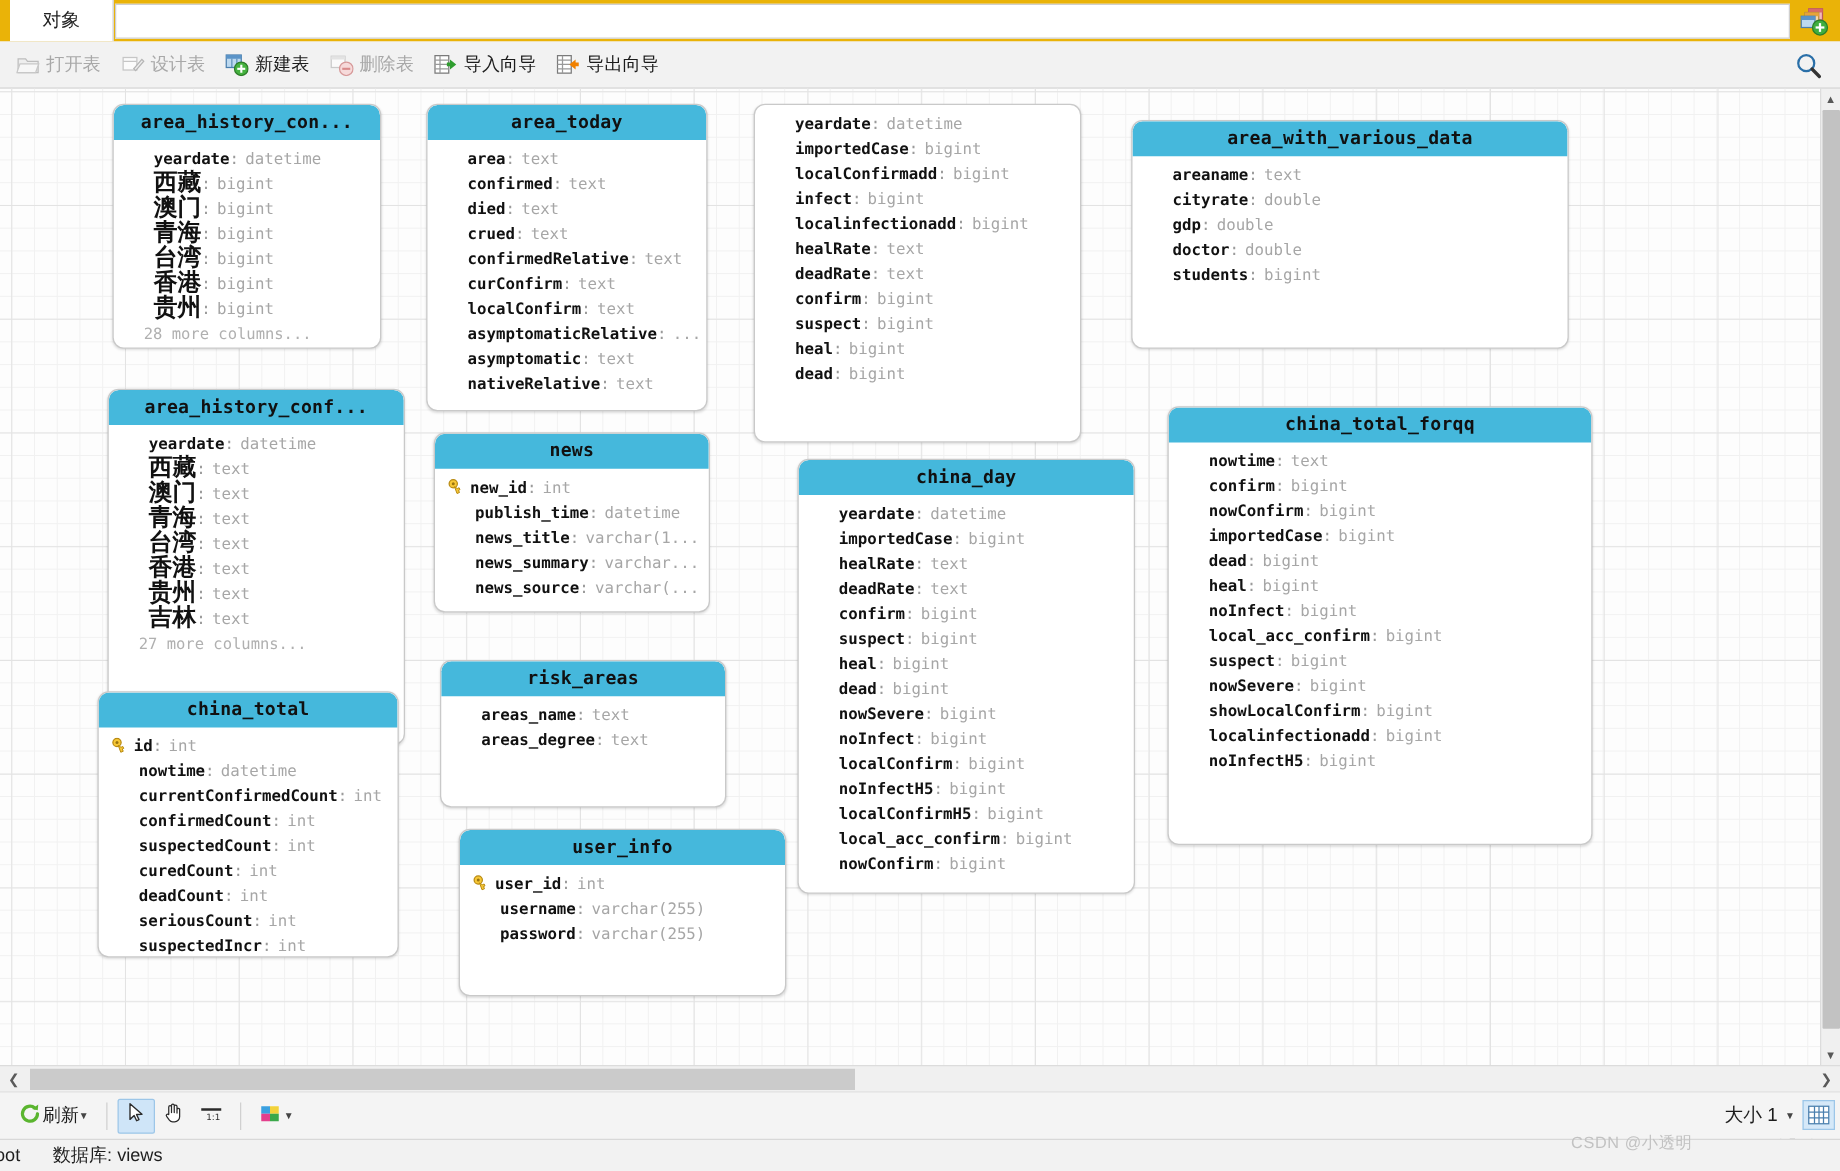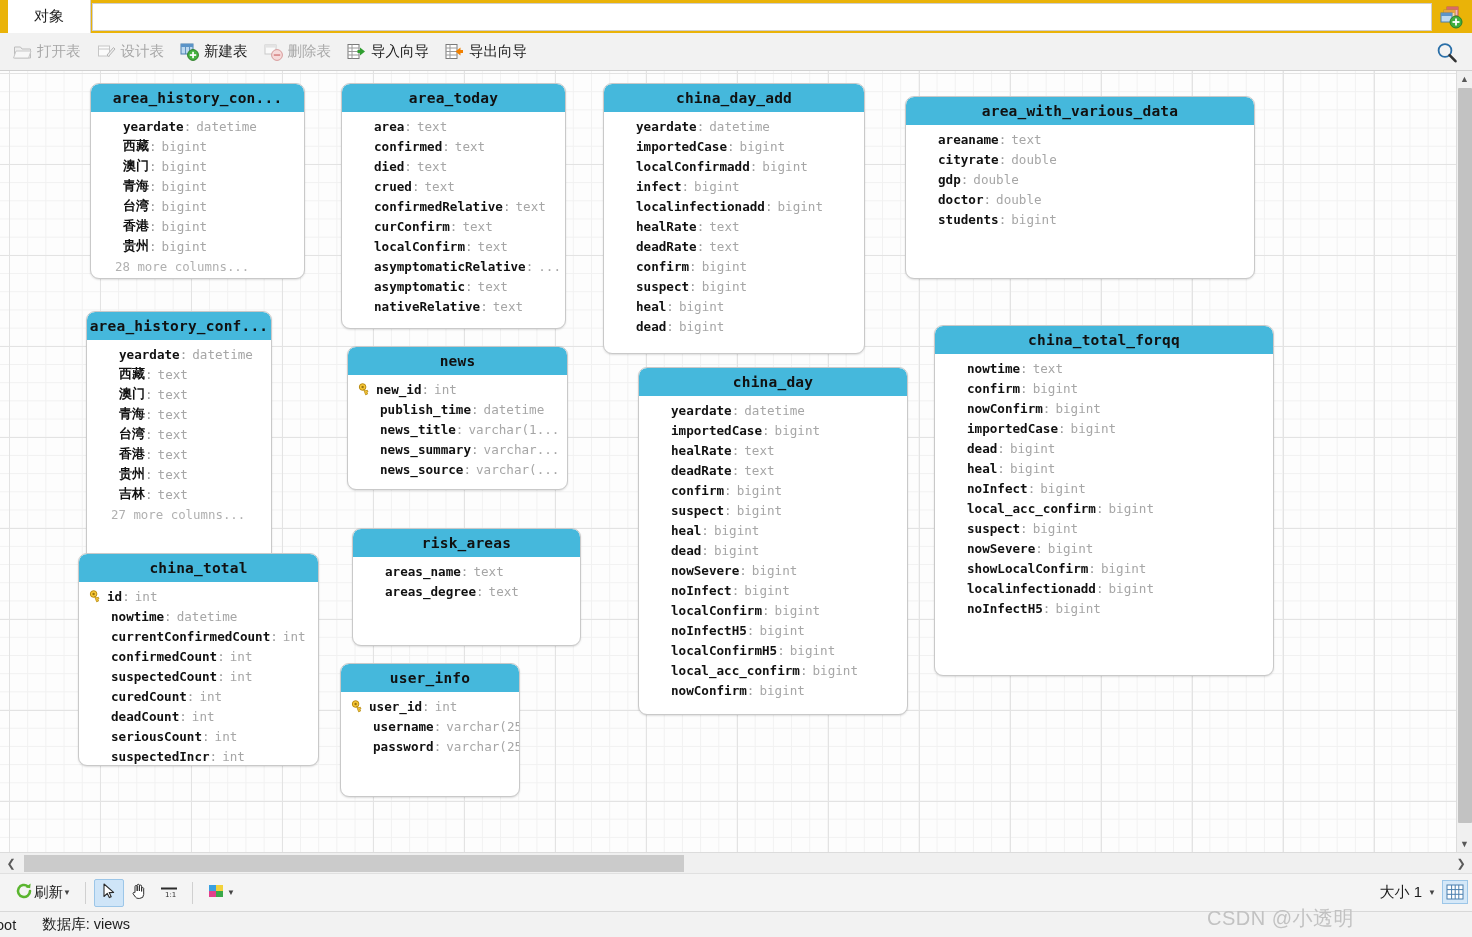--- a/index.html
+++ b/index.html
@@ -86,21 +86,21 @@
     font-family:"DejaVu Sans Mono", monospace; font-size:12.6px;
   }
   .col .keyslot { width:18px; flex:0 0 18px; display:flex; align-items:center; }
   .col .pad { width:22px; flex:0 0 22px; }
   .col .cname { font-weight:bold; color:#111; }
   .col .csep  { color:#9a9a9a; }
   .col .ctype { color:#a6a6a6; margin-left:5px; }
   .col.more {
     color:#b0b0b0; padding-left:24px; font-size:12.4px; font-weight:normal;
   }
-  .col.cjk .cname { font-family:"DejaVu Sans", sans-serif; font-weight:bold; font-size:13px; }
+  .col.cjk .cname { font-family:"DejaVu Sans", sans-serif; font-weight:bold; font-size:19px; }
 
   
   #vscroll {
     position:absolute; right:0; top:71px; width:16px; height:781px;
     background:#f0f0f0; border-left:1px solid #dcdcdc;
   }
   #vs-up, #vs-down {
     position:absolute; left:0; width:15px; height:16px;
     display:flex; align-items:center; justify-content:center; cursor:pointer;
     font-size:9px; color:#585858;
@@ -163,21 +163,21 @@
     position:absolute; left:0; top:911px; width:1472px; height:26px;
     background:#f2f2f2; border-top:1px solid #d8d8d8;
     display:flex; align-items:center; font-size:14.5px; color:#1d1d1d;
   }
   #status-user { margin-left:-4px; }
   #status-db { margin-left:26px; }
 
   
   #watermark {
     position:absolute; right:118px; top:905px;
-    font-size:20px; color:#c2c2c2; letter-spacing:0.5px;
+    font-size:13px; color:#c2c2c2; letter-spacing:0.5px;
     pointer-events:none; user-select:none; white-space:nowrap;
   }
 </style>
 </head>
 <body>
 
 <div id="tabstrip">
   <div id="tab-objects">
     <span>对象</span>
   </div>
@@ -325,21 +325,21 @@
         </div>
         <div class="col cjk">
           <span class="pad"></span>
           <span class="cname">贵州</span>
           <span class="csep">:</span>
           <span class="ctype">bigint</span>
         </div>
         <div class="col more">28 more columns...</div>
       </div>
     </div>
-    <div class="entity" style="left: 86px; top: 240px; width: 186px; height: 285px;">
+    <div class="entity" style="left: 86px; top: 240px; width: 238px; height: 285px;">
       <div class="entity-head">area_history_conf...</div>
       <div class="entity-body">
         <div class="col">
           <span class="pad"></span>
           <span class="cname">yeardate</span>
           <span class="csep">:</span>
           <span class="ctype">datetime</span>
         </div>
         <div class="col cjk">
           <span class="pad"></span>
@@ -567,21 +567,21 @@
           <span class="ctype">text</span>
         </div>
         <div class="col">
           <span class="pad"></span>
           <span class="cname">areas_degree</span>
           <span class="csep">:</span>
           <span class="ctype">text</span>
         </div>
       </div>
     </div>
-    <div class="entity" style="left: 340px; top: 592px; width: 180px; height: 134px;">
+    <div class="entity" style="left: 367px; top: 592px; width: 262px; height: 134px;">
       <div class="entity-head">user_info</div>
       <div class="entity-body">
         <div class="col">
           <span class="keyslot">
             <svg width="13" height="13" viewBox="0 0 13 13">
               <circle cx="4.6" cy="4" r="3.3" fill="#f7c736" stroke="#b88a12" stroke-width="1"></circle>
               <circle cx="4.6" cy="4" r="1.2" fill="#9a7410"></circle>
               <path d="M5.6 6.3 L7.6 11.8 L9.6 11 L8.8 9.2 L10 8.7 L9.3 7.2 L7.8 7.8 z" fill="#f7c736" stroke="#b88a12" stroke-width="0.8"></path>
             </svg>
           </span>
@@ -597,21 +597,20 @@
         </div>
         <div class="col">
           <span class="pad"></span>
           <span class="cname">password</span>
           <span class="csep">:</span>
           <span class="ctype">varchar(255)</span>
         </div>
       </div>
     </div>
     <div class="entity" style="left: 603px; top: 12px; width: 262px; height: 271px;">
-      <div class="entity-head">china_day_add</div>
       <div class="entity-body">
         <div class="col">
           <span class="pad"></span>
           <span class="cname">yeardate</span>
           <span class="csep">:</span>
           <span class="ctype">datetime</span>
         </div>
         <div class="col">
           <span class="pad"></span>
           <span class="cname">importedCase</span>

